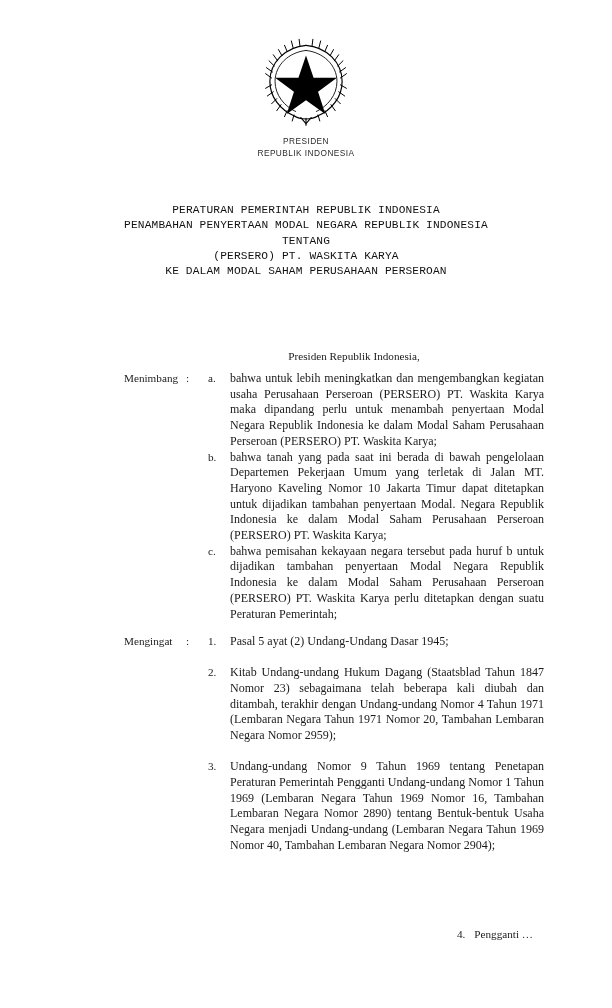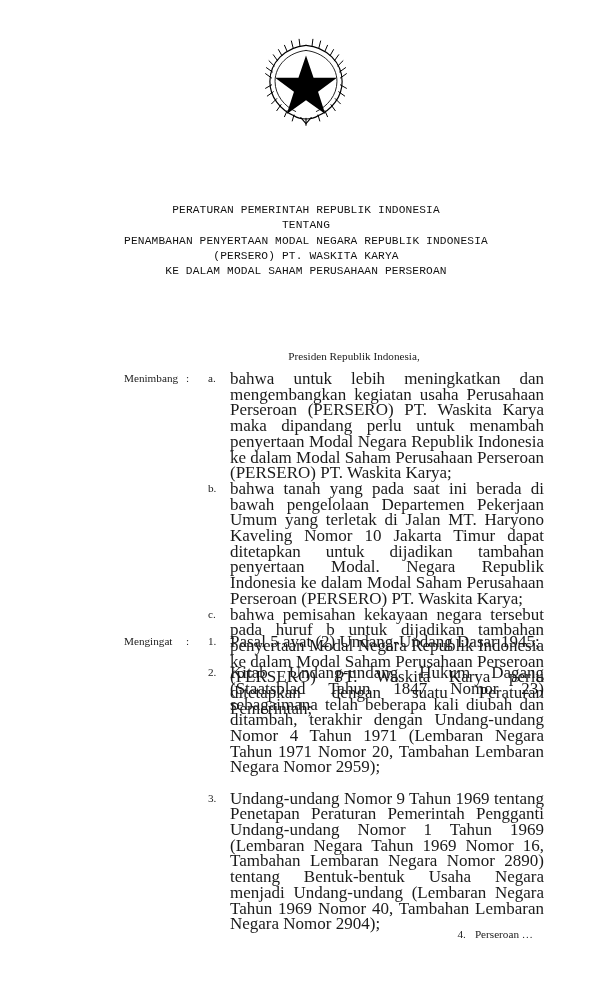--- a/index.html
+++ b/index.html
@@ -103,21 +103,21 @@
     align-items: flex-start;
   }
   .item-marker {
     width: 22px;
     flex: 0 0 22px;
     font-size: 11.2px;
     line-height: 15.7px;
   }
   .item-text {
     flex: 1 1 auto;
-    font-size: 17px;
+    font-size: 12px;
     line-height: 15.7px;
     text-align: justify;
     text-justify: inter-word;
     hyphens: none;
     font-family: Liberation Serif, serif;
   }
   #section-menimbang .clause-item + .clause-item { margin-top: 0px; }
   #section-mengingat .clause-item + .clause-item { margin-top: 15.5px; }
 
   
@@ -156,26 +156,30 @@
       </g>
 
       <g stroke="#000" stroke-width="1.3" fill="none" stroke-linecap="round">
         <path d="M36 90 C43 95 57 95 64 90"></path>
         <path d="M44 92 L50 99 L56 92"></path>
         <path d="M50 93 L50 101"></path>
       </g>
 
       <polygon fill="#000" stroke="none" points="50,20 58.8,45.8 86,45.8 64,62 72.4,88 50,72 27.6,88 36,62 14,45.8 41.2,45.8"></polygon>
     </svg>
+    <div class="emblem-caption">
+      <div>PRESIDEN</div>
+      <div>REPUBLIK INDONESIA</div>
+    </div>
   </div>
 
   <div class="title-block">
     <div>PERATURAN PEMERINTAH REPUBLIK INDONESIA</div>
+    <div>PENAMBAHAN PENYERTAAN MODAL NEGARA REPUBLIK INDONESIA</div>
     <div>TENTANG</div>
-    <div>PENAMBAHAN PENYERTAAN MODAL NEGARA REPUBLIK INDONESIA</div>
     <div>(PERSERO) PT. WASKITA KARYA</div>
     <div>KE DALAM MODAL SAHAM PERUSAHAAN PERSEROAN</div>
   </div>
 
   <div class="presiden-line">Presiden Republik Indonesia,</div>
 
   <div class="section" id="section-menimbang">
     <div class="section-row">
       <div class="clause-label">Menimbang</div>
       <div class="clause-colon">:</div>
@@ -211,16 +215,16 @@
         </div>
         <div class="clause-item">
           <div class="item-marker">3.</div>
           <div class="item-text">Undang-undang   Nomor 9 Tahun 1969 tentang Penetapan Peraturan Pemerintah Pengganti Undang-undang Nomor 1 Tahun 1969 (Lembaran Negara Tahun 1969 Nomor 16, Tambahan Lembaran Negara Nomor 2890) tentang Bentuk-bentuk Usaha Negara menjadi Undang-undang (Lembaran Negara Tahun 1969 Nomor 40, Tambahan Lembaran Negara Nomor 2904);</div>
         </div>
       </div>
     </div>
   </div>
 
   <div class="footer-continuation">
-    <span class="fc-num">4.</span><span>Perseroan …</span>
+    <span class="fc-num">4.</span><span>Pengganti …</span>
   </div>
 
 </div>
 
 </body></html>

